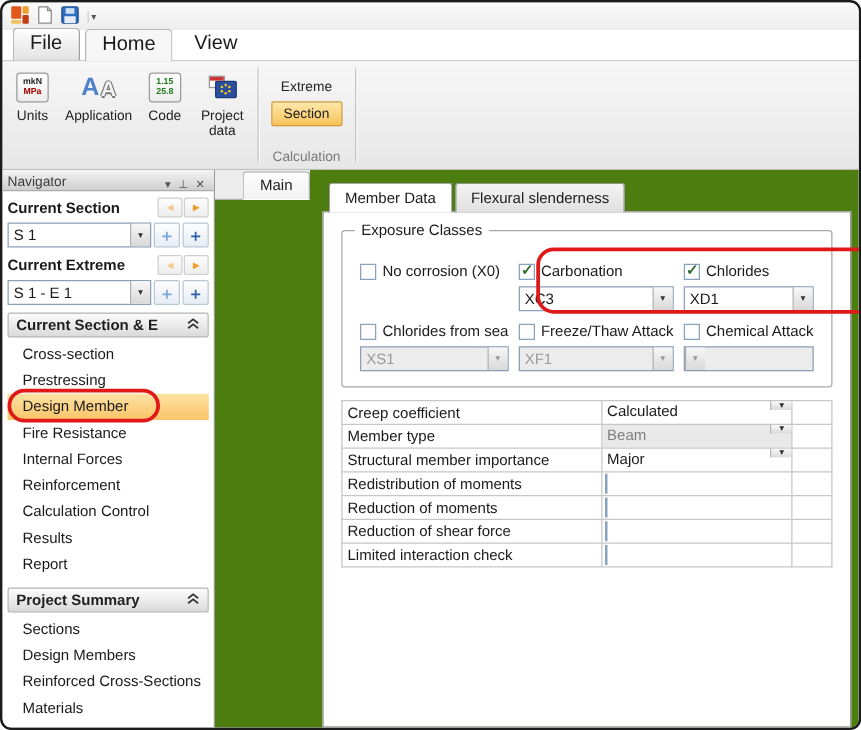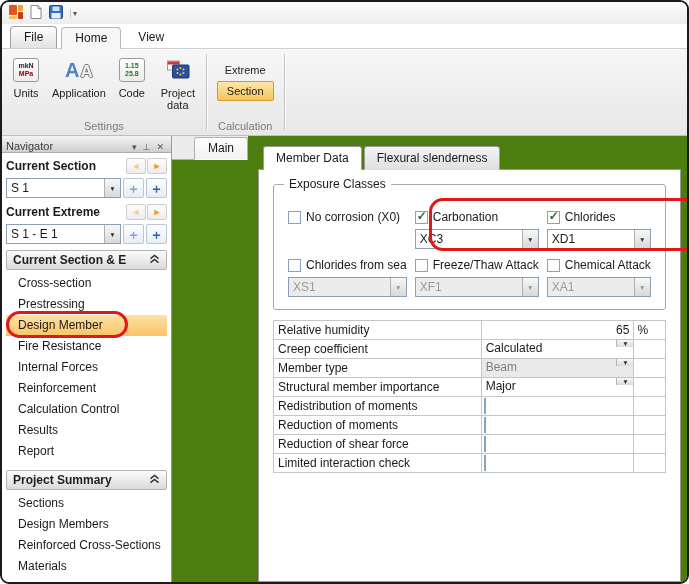--- a/index.html
+++ b/index.html
@@ -12,21 +12,21 @@
   }
 
   
   .qat { height: 22px; flex: none; display: flex; align-items: center; gap: 4px;
          padding: 2px 6px; background: linear-gradient(#fbfbfb, #ededed); }
   .qat-caret { font-size: 8px; color: #555; padding: 0 2px; border-left: 1px solid #ccc; margin-left: 2px; }
 
   
   .ribbon-tabs { height: 24px; flex: none; display: flex; align-items: flex-end;
                  padding: 0 0 0 8px; background: #fff; gap: 4px; }
-  .rtab { padding: 3px 13px 4px; font-size: 12px; border-radius: 4px 4px 0 0; position: relative; }
+  .rtab { padding: 3px 13px 4px; font-size: 16px; border-radius: 4px 4px 0 0; position: relative; }
   .rtab.file { border: 1px solid #a0a0a0; border-bottom: none;
                background: linear-gradient(#fefefe, #e2e2e2); }
   .rtab.active { border: 1px solid #b8b8b8; border-bottom: none; background: #f6f6f6;
                  margin-bottom: -1px; z-index: 3; }
   .rtab.plain { border: none; }
 
   
   .ribbon { height: 88px; flex: none; display: flex;
             background: linear-gradient(#f7f7f7, #e7e7e7);
             border-top: 1px solid #cfcfcf; border-bottom: 1px solid #bfbfbf; }
@@ -226,21 +226,20 @@
                   <circle cx="17.5" cy="10.5" r="1"></circle>
                   <circle cx="11.5" cy="14" r="1"></circle>
                   <circle cx="17.5" cy="14" r="1"></circle>
                   <circle cx="14.5" cy="15.5" r="1"></circle>
                 </g>
               </svg>
           </span>
           <span class="rlabel">Project data</span>
         </div>
       </div>
-      <div class="rgroup-label">Settings</div>
     </div>
     <div class="rsep"></div>
     <div class="rgroup">
       <div class="rgroup-items">
         <div class="calc-cols">
           <div class="calc-col1">
             <span class="extreme-label">Extreme</span>
             <span class="section-btn">Section</span>
           </div>
         </div>
@@ -435,43 +434,37 @@
                   </div>
                 </div>
               </div>
               <div>
                 <div class="chk-row">
                   <span class="chk"></span>
                   <span>Chemical Attack</span>
                 </div>
                 <div class="exp-combo-wrap">
                   <div class="combo disabled">
-                    <span class="cval">XA1</span>
                     <span class="carrow">
                         <span>▼</span>
                       </span>
                   </div>
                 </div>
               </div>
             </div>
             <div class="oval oval-main"></div>
           </div>
 
           <table class="prop-table">
             <colgroup>
                 <col style="width:53%">
                 <col style="width:39%">
                 <col style="width:8%">
               </colgroup>
             <tbody>
-                <tr>
-              <td>Relative humidity</td>
-              <td class="pt-value num"><span>65</span></td>
-              <td class="pt-unit">%</td>
-            </tr>
             <tr>
               <td>Creep coefficient</td>
               <td class="pt-value">
                 <div class="cellcombo">
                   <span class="cval">Calculated</span>
                   <span class="carrow">
                         <span>▼</span>
                       </span>
                 </div>
               </td>

